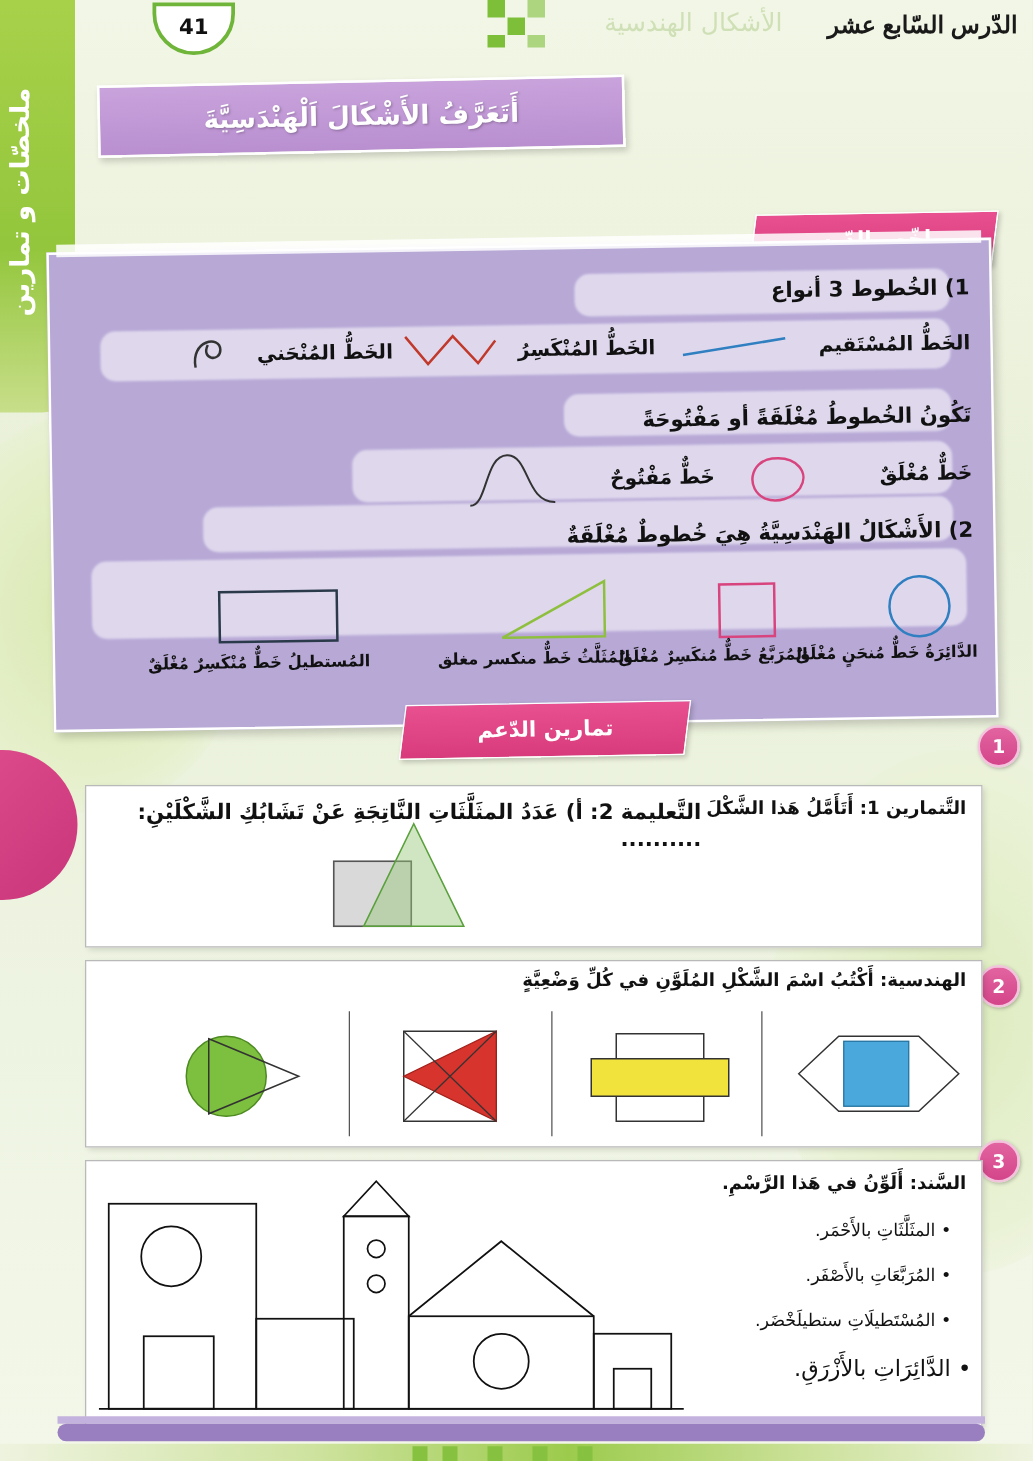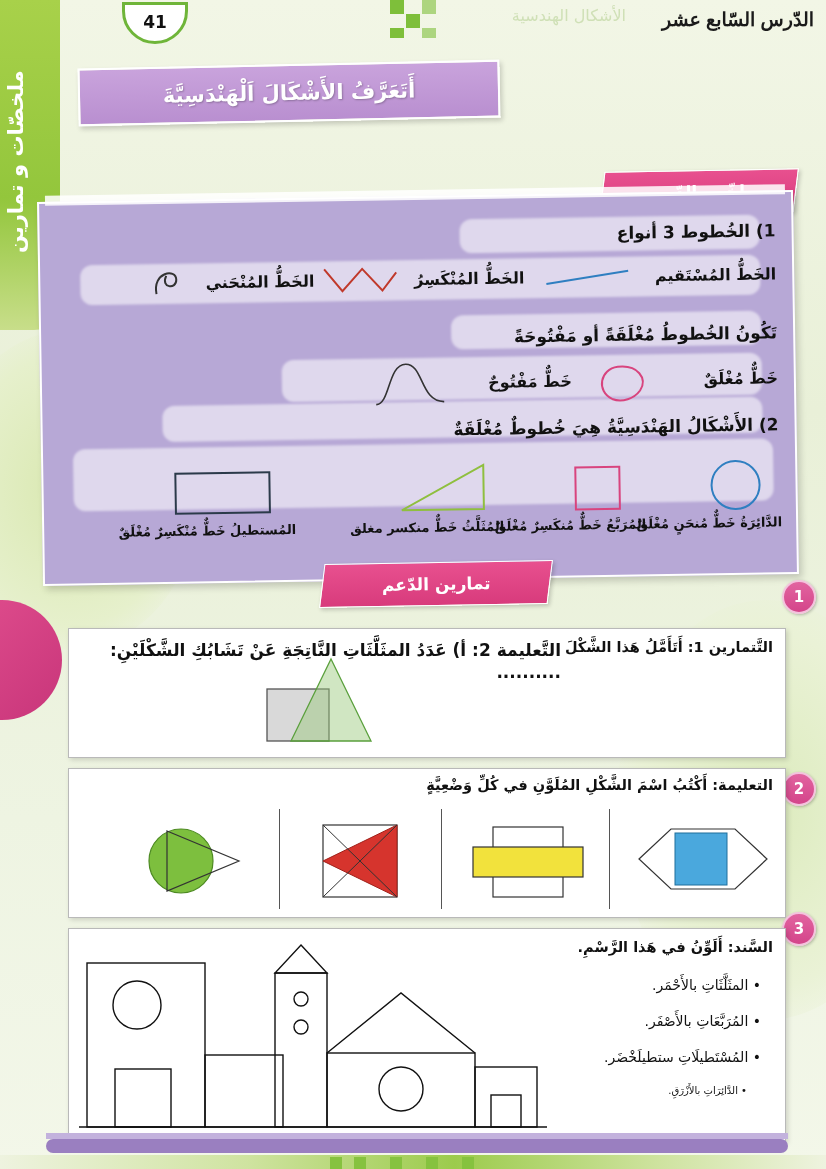--- a/index.html
+++ b/index.html
@@ -47,21 +47,21 @@
     right: 12px; top: 8px;
     font-size: 19px;
     font-weight: bold;
     color: #1a1a1a;
     direction: rtl;
     font-family: Liberation Sans, sans-serif;
   }
   .header-ghost {
     position: absolute;
     right: 200px; top: 6px;
-    font-size: 16px;
+    font-size: 20px;
     color: #cfe0b6;
     direction: rtl;
   }
   .check-strip {
     position: absolute;
     left: 390px; top: 0px;
     width: 60px; height: 46px;
   }
   .check-strip i {
     position: absolute;
@@ -385,21 +385,21 @@
     <div class="abs" style="left:180px; top:24px; width:150px; height:96px;">
       <svg width="150" height="96" viewBox="0 0 150 96">
         <rect x="18" y="36" width="62" height="52" fill="#d9d9d9" stroke="#555" stroke-width="1.3"></rect>
         <polygon points="82,6 122,88 42,88" fill="rgba(150,200,120,0.45)" stroke="#5aa03c" stroke-width="1.3"></polygon>
       </svg>
     </div>
   </div>
 
   <div class="num-badge" id="badge2">2</div>
   <div class="ex-card" id="ex2">
-    <div class="rtl-text bold abs" style="right:12px; top:8px; font-size:14.5px;">التعليمة: أَكْتُبُ اسْمَ الشَّكْلِ المُلَوَّنِ في كُلِّ وَضْعِيَّةٍ</div>
+    <div class="rtl-text bold abs" style="right:12px; top:8px; font-size:14.5px;">الهندسية: أَكْتُبُ اسْمَ الشَّكْلِ المُلَوَّنِ في كُلِّ وَضْعِيَّةٍ</div>
 
     <div class="abs" style="left:210px; top:40px; width:1px; height:100px; background:#555;"></div>
     <div class="abs" style="left:372px; top:40px; width:1px; height:100px; background:#555;"></div>
     <div class="abs" style="left:540px; top:40px; width:1px; height:100px; background:#555;"></div>
 
     <div class="abs" style="left:70px; top:52px; width:110px; height:80px;">
       <svg width="110" height="80" viewBox="0 0 110 80">
         <circle cx="42" cy="40" r="32" fill="#7dbf3e" stroke="#4d8a22" stroke-width="1.2"></circle>
         <polygon points="28,10 100,40 28,70" fill="none" stroke="#333" stroke-width="1.2"></polygon>
       </svg>
@@ -428,21 +428,21 @@
       </svg>
     </div>
   </div>
 
   <div class="num-badge" id="badge3">3</div>
   <div class="ex-card" id="ex3">
     <div class="rtl-text bold abs" style="right:12px; top:10px; font-size:14.5px;">السَّند: أَلَوِّنُ في هَذا الرَّسْمِ.</div>
     <div class="rtl-text abs" style="right:24px; top:48px; font-size:14px;">• <span>المثَلَّثَاتِ بالأَحْمَر.</span></div>
     <div class="rtl-text abs" style="right:24px; top:84px; font-size:14px;">• <span>المُرَبَّعَاتِ  بالأَصْفَر.</span></div>
     <div class="rtl-text abs" style="right:24px; top:120px; font-size:14px;">• <span>المُسْتَطيلَاتِ ستطيلَخْضَر.</span></div>
-    <div class="rtl-text abs" style="right:38px; top:156px; font-size:10px;">• <span>الدَّائِرَاتِ بالأَزْرَقِ.</span></div>
+    <div class="rtl-text abs" style="right:8px; top:156px; font-size:18px;">• <span>الدَّائِرَاتِ بالأَزْرَقِ.</span></div>
 
     <div class="abs" style="left:10px; top:8px; width:470px; height:200px;">
       <svg width="470" height="200" viewBox="0 0 470 200">
         <g fill="none" stroke="#111" stroke-width="1.4">
 
           <rect x="8" y="26" width="118" height="164"></rect>
           <circle cx="58" cy="68" r="24"></circle>
           <rect x="36" y="132" width="56" height="58"></rect>
 
           <rect x="126" y="118" width="78" height="72"></rect>

